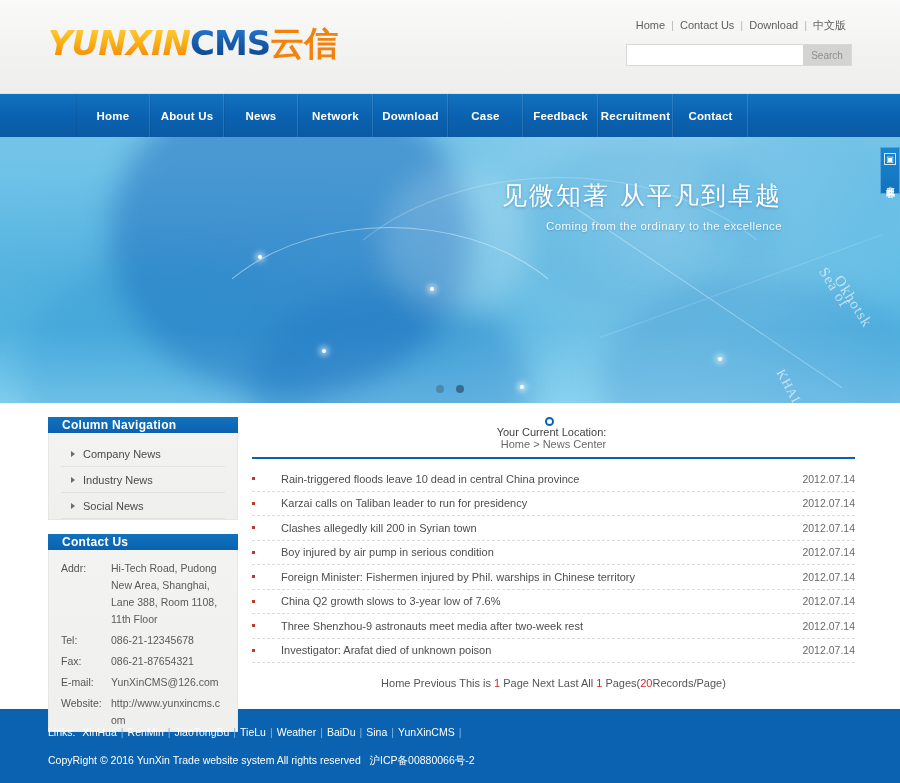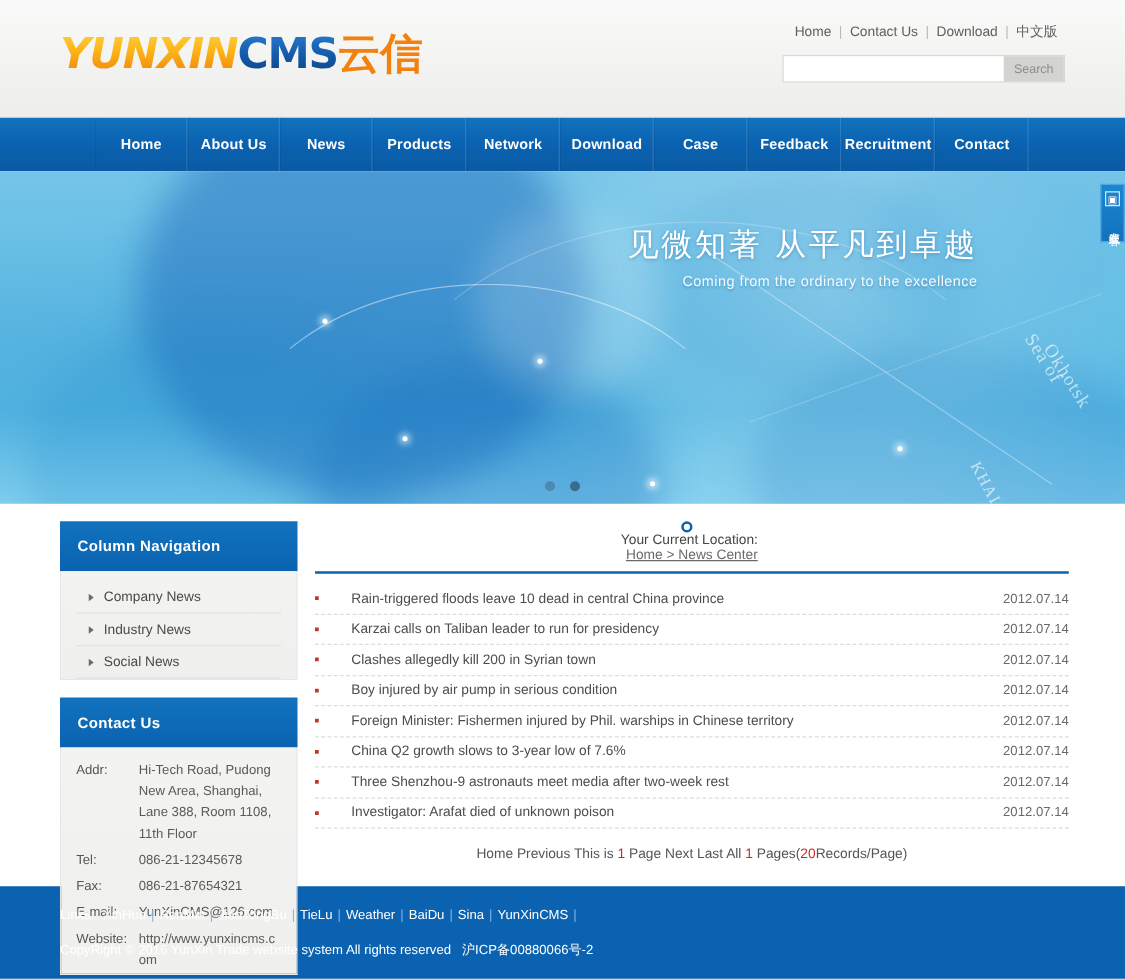--- a/index.html
+++ b/index.html
@@ -251,21 +251,21 @@
     padding: 14px 45px 0 48px;
     gap: 14px;
     height: 306px;
     background: #ffffff;
   }
 
   .sidebar { width: 190px; flex: 0 0 190px; }
 
   .panel { margin-bottom: 14px; }
   .panel-head {
-    height: 40px;
+    height: 16px;
     background: linear-gradient(to bottom, #1272bd 0%, #0a62b0 100%);
     color: #ffffff;
     font-size: 12px;
     font-weight: bold;
     display: flex;
     align-items: center;
     padding-left: 14px;
     letter-spacing: .3px;
   }
   .panel-body {
@@ -317,21 +317,21 @@
     flex-direction: column;
   }
   .bc-icon {
     width: 9px; height: 9px;
     border: 2px solid #0a62b0;
     border-radius: 50%;
     margin-right: 8px;
     flex: 0 0 9px;
   }
   .bc-label { color: #444; margin-right: 4px; }
-  .bc-path { color: #6a6a6a; text-decoration: underline; }
+  .bc-path { color: #6a6a6a; }
 
   .news-list { padding-top: 8px; }
   .news-item {
     display: flex;
     align-items: center;
     height: 24.5px;
     border-bottom: 1px dashed #dcdcda;
     font-size: 11px;
     cursor: pointer;
   }
@@ -383,21 +383,20 @@
   <div class="searchbox">
     <input type="text" value="" placeholder="" style="">
     <button>Search</button>
   </div>
 </div>
 
 <div class="nav">
   <div class="nav-item" style="width:74px">Home</div>
   <div class="nav-item" style="width:74px">About Us</div>
   <div class="nav-item" style="width:74px">News</div>
-  <div class="nav-item" style="width:75px">Products</div>
   <div class="nav-item" style="width:75px">Network</div>
   <div class="nav-item" style="width:75px">Download</div>
   <div class="nav-item" style="width:75px">Case</div>
   <div class="nav-item" style="width:75px">Feedback</div>
   <div class="nav-item" style="width:75px">Recruitment</div>
   <div class="nav-item" style="width:75px">Contact</div>
 </div>
 
 <div class="banner">
   <div class="blob b1"></div>

